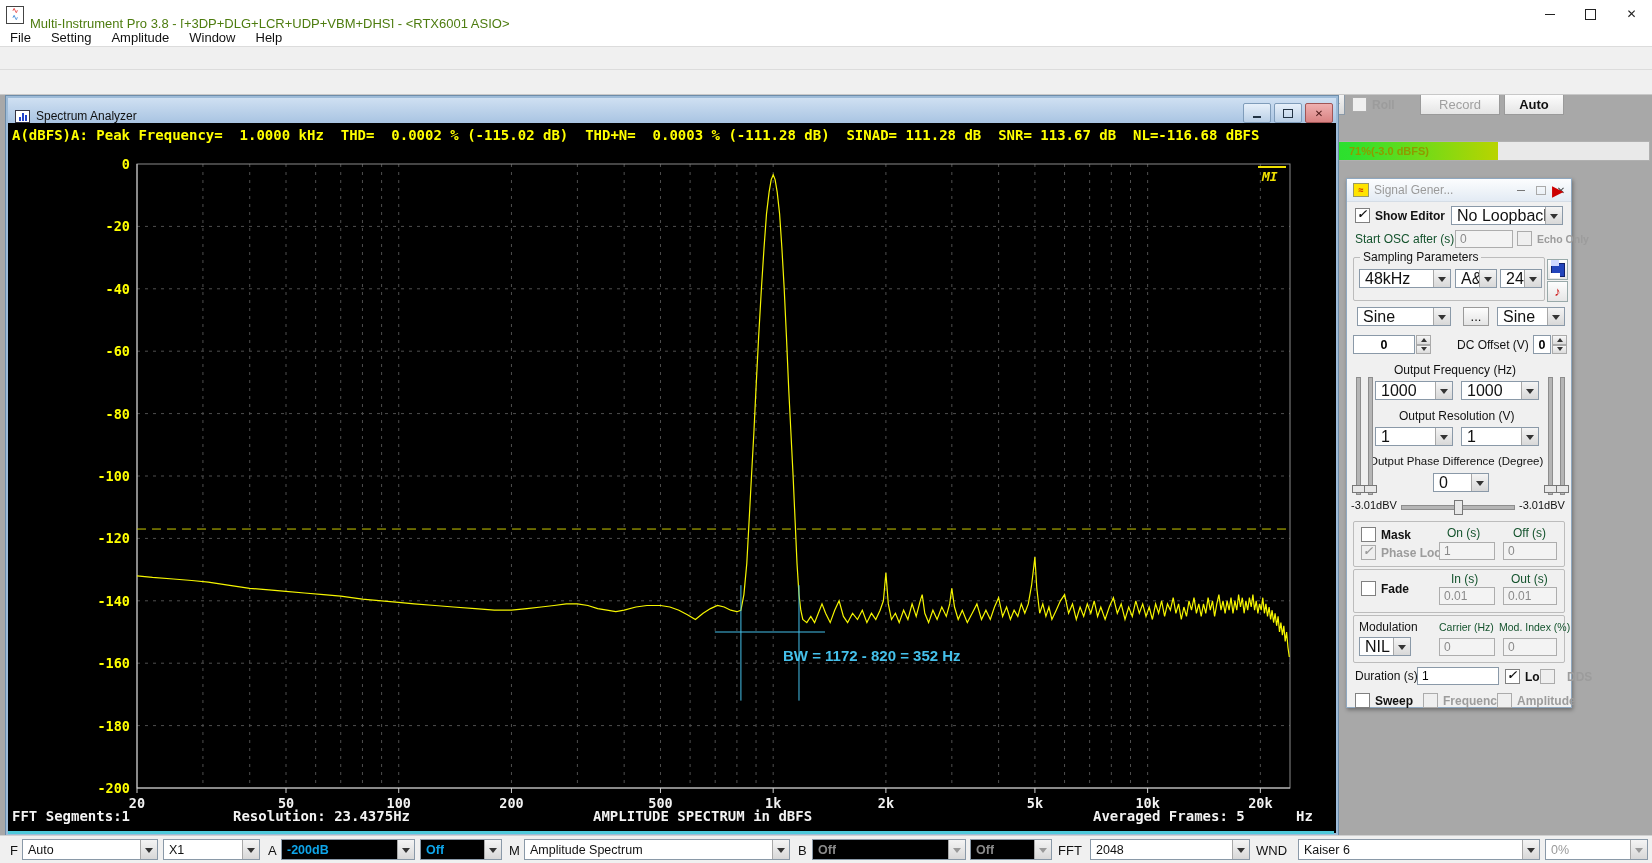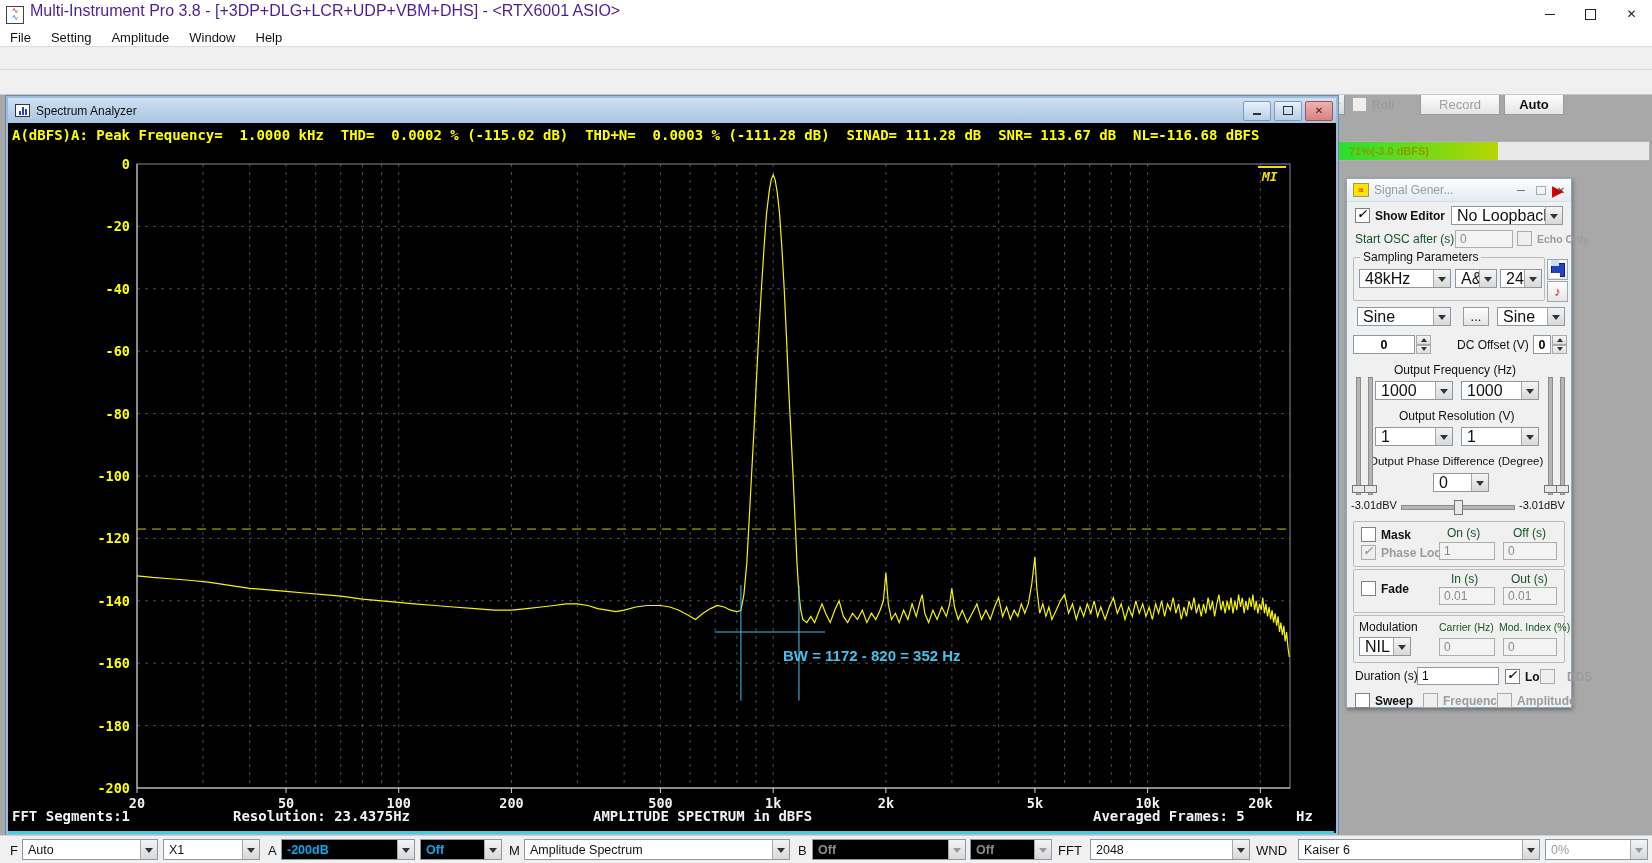--- a/index.html
+++ b/index.html
@@ -1,21 +1,21 @@
 <!DOCTYPE html>
 <html><head>
 <meta charset="utf-8">
 <style>
   html,body{margin:0;padding:0}
   body{width:1652px;height:863px;position:relative;background:#a8a8a8;
        font-family:"Liberation Sans",sans-serif;overflow:hidden;-webkit-font-smoothing:antialiased}
   .abs{position:absolute}
   
   #titlebar{left:0;top:0;width:1652px;height:28px;background:#ffffff;border-bottom:1px solid #e4e4e4}
-  #app-title{left:30px;top:2px;font-size:16px;color:#4c1d95;white-space:pre}
+  #app-title{left:30px;top:16px;font-size:13px;color:#4d7c0f;white-space:pre}
   .capbtn{top:0;width:41px;height:28px;display:flex;align-items:center;justify-content:center;color:#222;font-size:12px}
   #menubar{left:0;top:28px;width:1652px;height:18px;background:#fff}
   .menu-item{display:inline-block;padding:1px 10px;font-size:13px;color:#111}
   .tbar{left:0;width:1652px;background:#f0f0f0}
   #tb1{top:46px;height:23px;border-top:1px solid #dcdcdc}
   #tb2{top:69px;height:24px;border-top:1px solid #dcdcdc;border-bottom:1px solid #c8c8c8}
   .tlabel{position:absolute;font-size:13px;color:#111;font-weight:bold}
   .tlabel2{position:absolute;font-size:13px;color:#111}
   .combo{position:absolute;height:21px;background:#fff;border:1px solid #8a99a8;display:flex;align-items:center;
          font-size:12.5px;color:#111;padding-left:5px;box-sizing:border-box;overflow:hidden;white-space:nowrap}
@@ -44,21 +44,21 @@
   #progressfill{height:100%;background:linear-gradient(90deg,#19d119,#2ee02e 60%,#b9d400)}
   #progresstext{position:absolute;left:0;top:3px;width:100%;text-align:center;font-size:11px;font-weight:bold;color:#8f9a00}
   
   .folder{position:absolute;width:18px;height:13px;background:linear-gradient(#ffe28a,#f3b73c);border:1px solid #8a6a1a;border-radius:1px}
   .folder::before{content:"";position:absolute;left:0;top:-3px;width:8px;height:3px;background:#f3b73c;border:1px solid #8a6a1a;border-bottom:none}
   .floppy{position:absolute;width:15px;height:15px;background:#2244bb;border:1px solid #10206a}
   .floppy::before{content:"";position:absolute;left:3px;top:0;width:8px;height:6px;background:#cfd8ff}
   .floppy::after{content:"";position:absolute;left:2px;bottom:1px;width:10px;height:5px;background:#fff}
   
   #specwin{left:6px;top:96px;width:1328px;height:735px;background:#000;border:2px solid #9dbbd8;box-shadow:0 0 0 1px #6d8ca9}
-  #spectitle{left:0;top:0;width:100%;height:25px;background:linear-gradient(#cfe0f2,#a9c4e2);display:flex;align-items:center}
+  #spectitle{left:0;top:0;width:100%;height:25px;background:linear-gradient(#cfe0f2,#a9c4e2);display:flex;align-items:flex-end}
   #spectitle .wicon{width:15px;height:13px;background:#fff;border:1px solid #334;margin:0 6px 0 7px;
         display:flex;align-items:flex-end;justify-content:center;gap:1px;padding:1px;box-sizing:border-box}
   #spectitle .wicon b{width:2px;background:#2244cc}
   #spectitle .ttl{font-size:12px;color:#101010}
   .mdibtn{width:26px;height:18px;margin-right:3px;border:1px solid #7f9cba;border-radius:2px;
           background:linear-gradient(#e7f0fa,#b9cfe6);display:flex;align-items:center;justify-content:center;font-size:10px;color:#243}
   .mdibtn.close{background:linear-gradient(#efb0b0,#d98383);border-color:#a05555;color:#4a1515}
   #statusline{left:4px;top:29px;font-family:"DejaVu Sans Mono",monospace;font-size:14px;font-weight:bold;
               color:#ffff00;white-space:pre}
   #plot{left:0px;top:49px}

